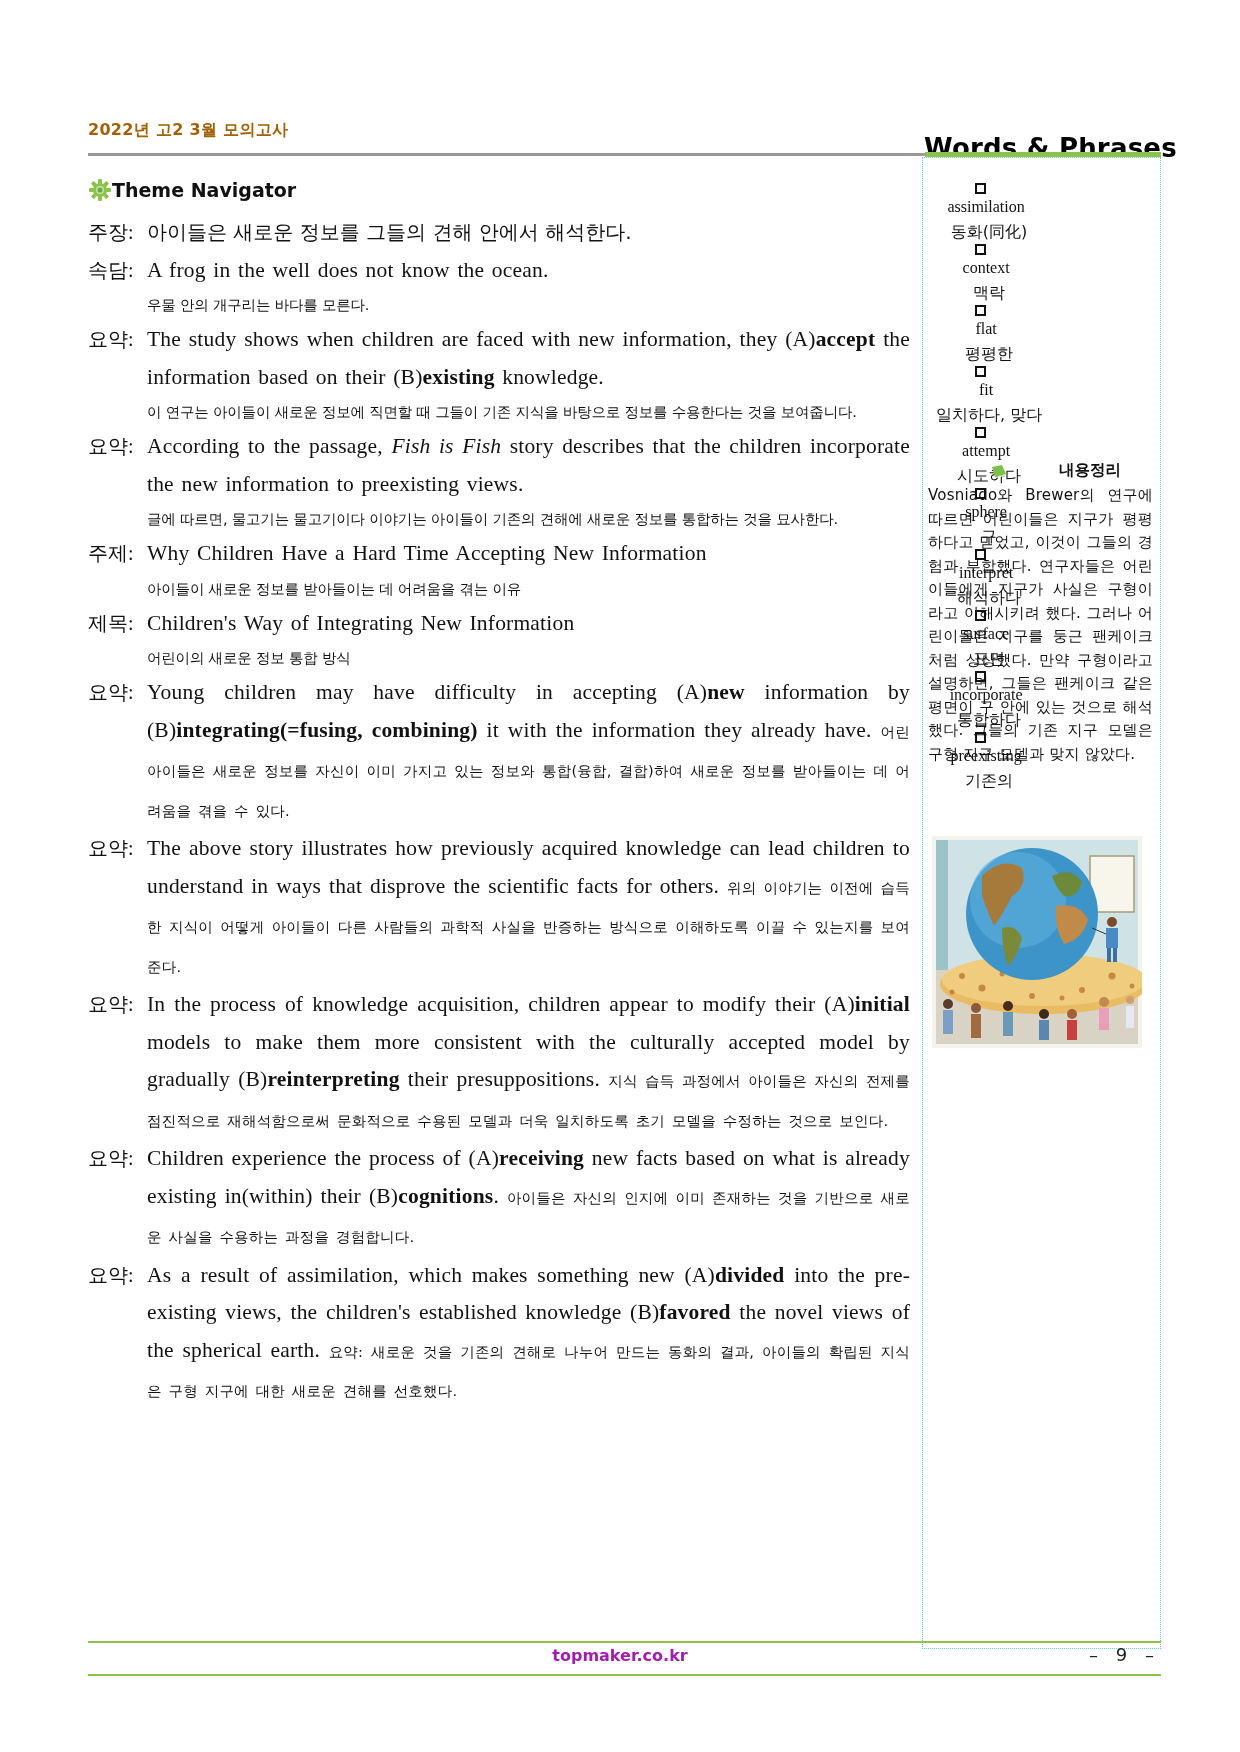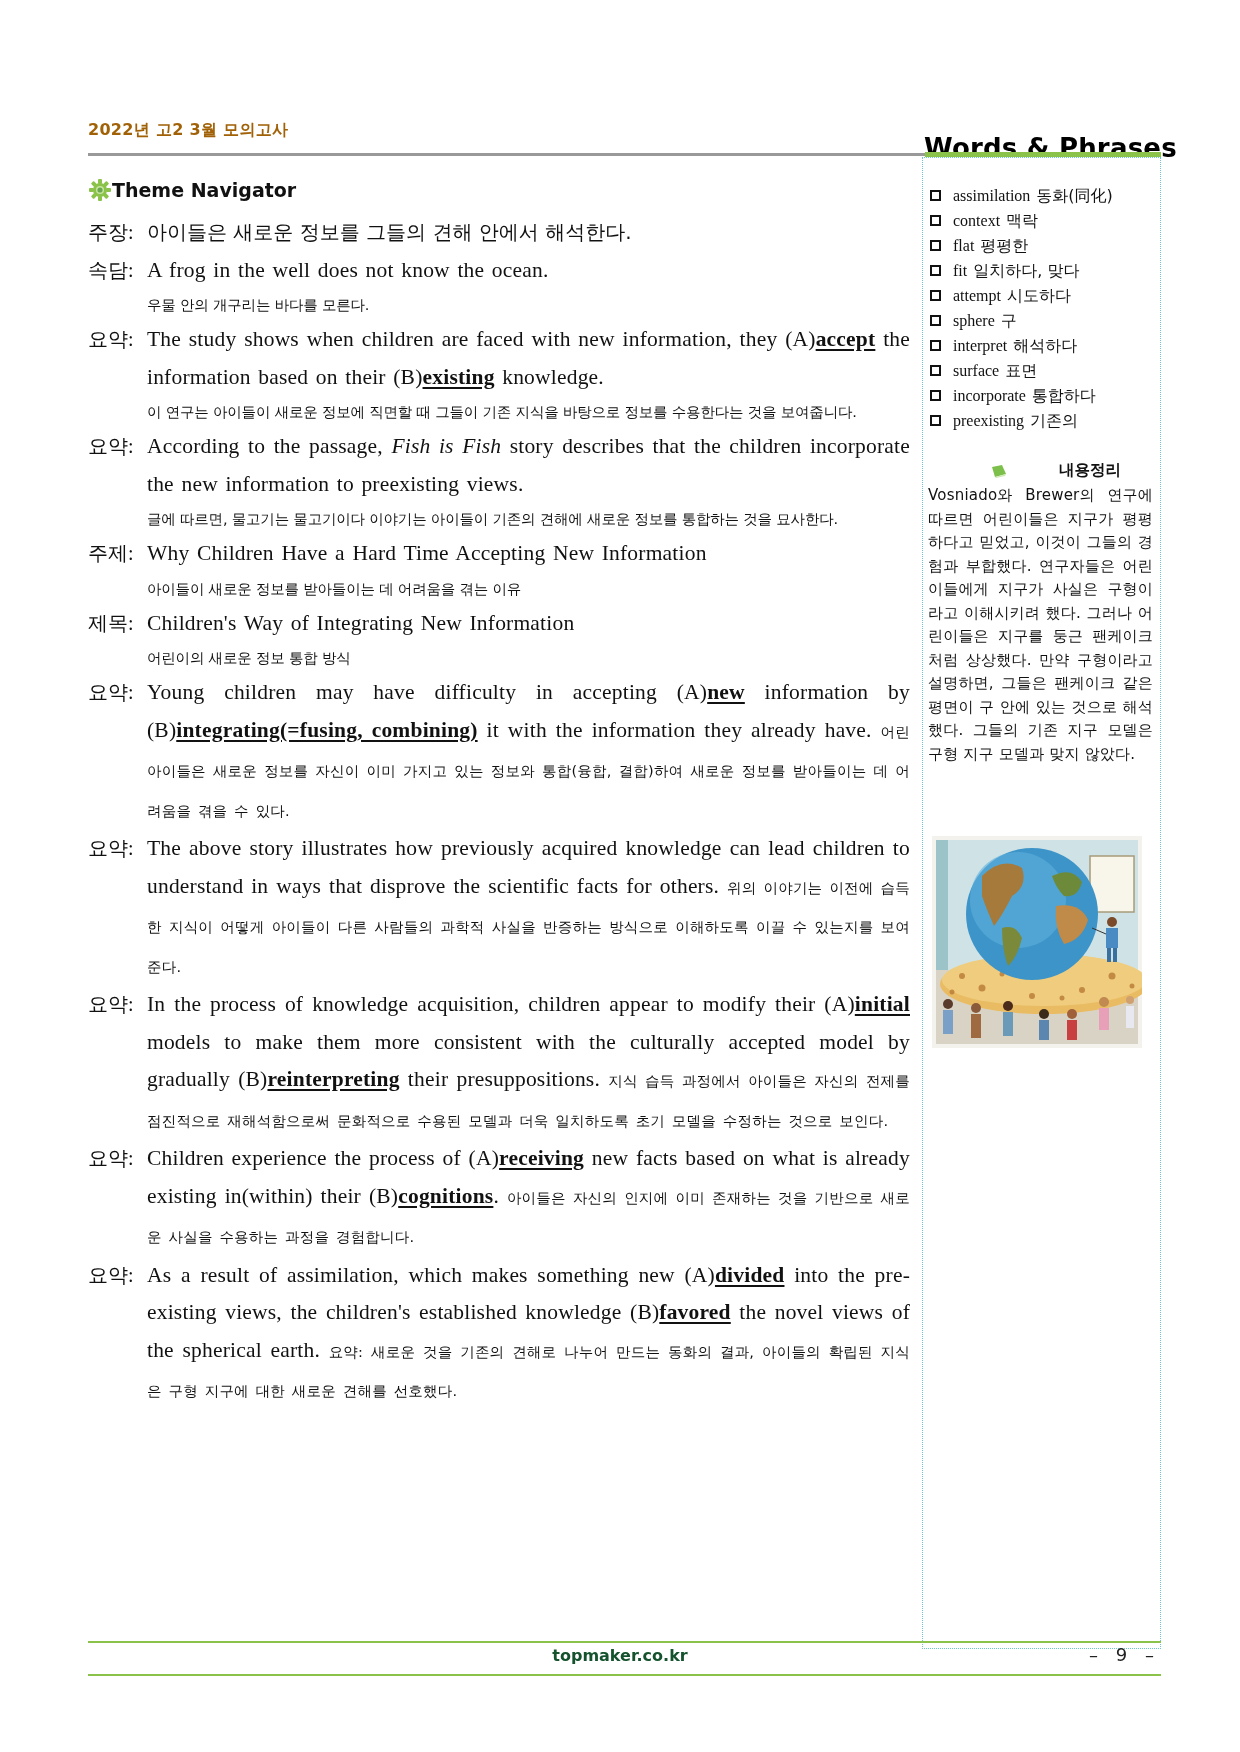--- a/index.html
+++ b/index.html
@@ -22,43 +22,43 @@
   .theme-nav-label { font-family: "DejaVu Sans", sans-serif; font-weight: bold; font-size: 19px; color: #111; }
 
   .main { position: absolute; left: 88px; top: 214px; width: 822px; }
   .entry { position: relative; padding-left: 59px; }
   .entry .tag { position: absolute; left: 0; top: 0; font-family: Liberation Serif, serif;
                 font-size: 20px; line-height: 37.5px; }
   .en { font-family: "Liberation Serif", "DejaVu Serif", serif; font-size: 21.5px; line-height: 37.5px;
         text-align: justify; text-align-last: left; word-spacing: 2px; letter-spacing: 0.2px; }
   .ko { font-family: "DejaVu Sans", sans-serif; font-size: 14.5px; line-height: 32px; letter-spacing: -0.2px; }
   .inline-ko { font-family: "DejaVu Sans", sans-serif; font-size: 14.5px; }
-  .ans { font-weight: bold; text-decoration: underline; text-underline-offset: 3px; }
+  .ans { font-weight: bold; text-underline-offset: 3px; }
   .it { font-style: italic; }
   .tagline { font-family: "DejaVu Sans", sans-serif; font-size: 20px; line-height: 37.5px; }
 
   .wp-list { position: absolute; left: 930px; top: 183px; margin: 0; padding: 0; list-style: none; }
   .wp-list li { font-family: "Liberation Serif", "DejaVu Serif", serif; font-size: 16px; line-height: 25px;
-                display: flex; align-items: center; }
+                display: flex; align-items: center; flex-direction: column; }
   .wp-list .box { width: 11px; height: 11px; border: 2px solid #111; box-sizing: border-box; margin-right: 12px; flex: none; }
   .wp-list .ko-def { font-family: "DejaVu Sans", sans-serif; font-size: 16px; margin-left: 6px; }
 
   .summary-head { position: absolute; left: 990px; top: 460px; display: flex; align-items: center; gap: 8px; }
   .book { width: 17px; height: 14px; }
   .summary-label { font-family: "DejaVu Sans", sans-serif; font-weight: bold; font-size: 15.5px; padding-left: 44px; }
   .summary-text { position: absolute; left: 928px; top: 484px; width: 225px;
                   font-family: "DejaVu Sans", sans-serif; font-size: 15px; line-height: 23.5px;
                   text-align: justify; letter-spacing: 0.2px; }
 
   .illustration { position: absolute; left: 932px; top: 836px; width: 210px; height: 212px; }
 
   .footer-rule-top { position: absolute; left: 88px; top: 1641px; width: 1073px; height: 2px; background: #8bc34a; }
   .footer-rule-bot { position: absolute; left: 88px; top: 1674px; width: 1073px; height: 2px; background: #8bc34a; }
   .footer-site { position: absolute; left: 0; width: 1240px; top: 1646px; text-align: center;
-                 font-family: "DejaVu Sans", sans-serif; font-size: 16px; font-weight: bold; color: #14532d; }
+                 font-family: "DejaVu Sans", sans-serif; font-size: 16px; font-weight: bold; color: #a21caf; }
   .page-no { position: absolute; right: 80px; top: 1644px; font-family: "DejaVu Sans", sans-serif;
              font-size: 18px; color: #222; letter-spacing: 6px; }
 </style>
 </head>
 <body>
 
 <div class="exam-title">2022년 고2 3월 모의고사</div>
 <div class="header-rule"></div>
 
 <div class="wp-title">Words &amp; Phrases</div>

